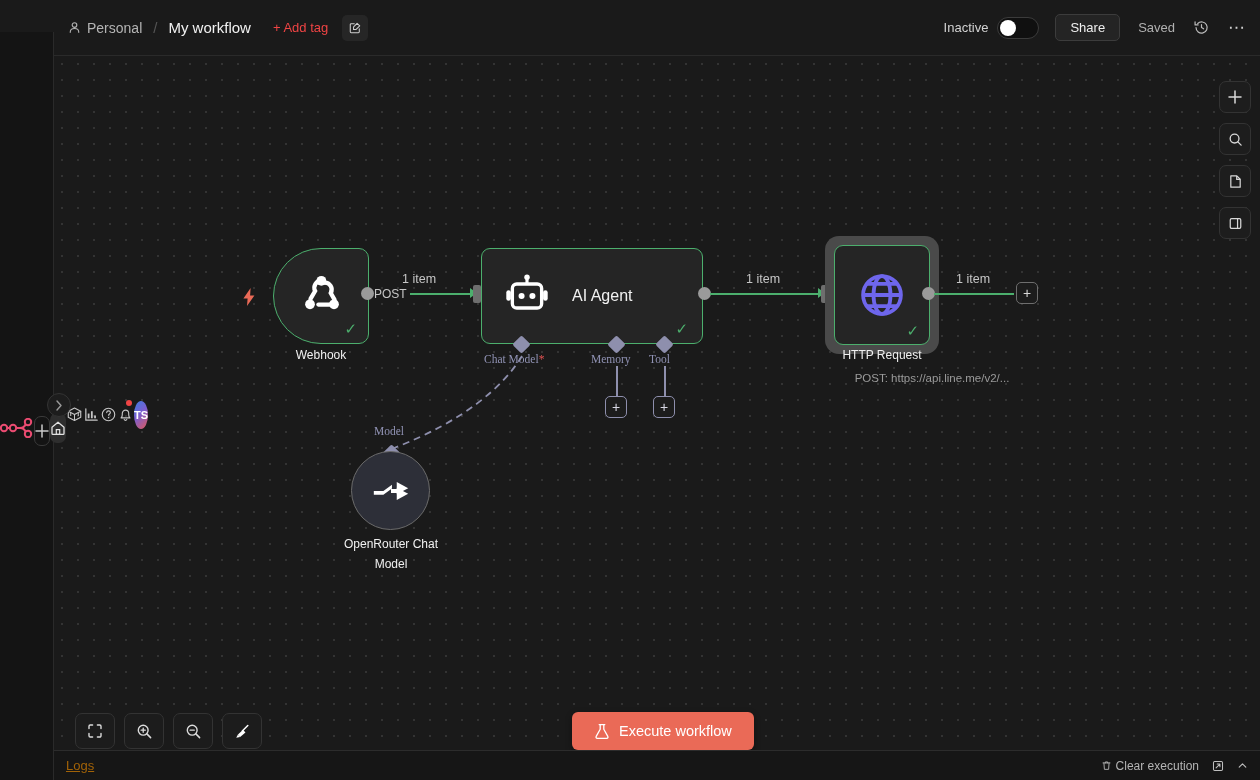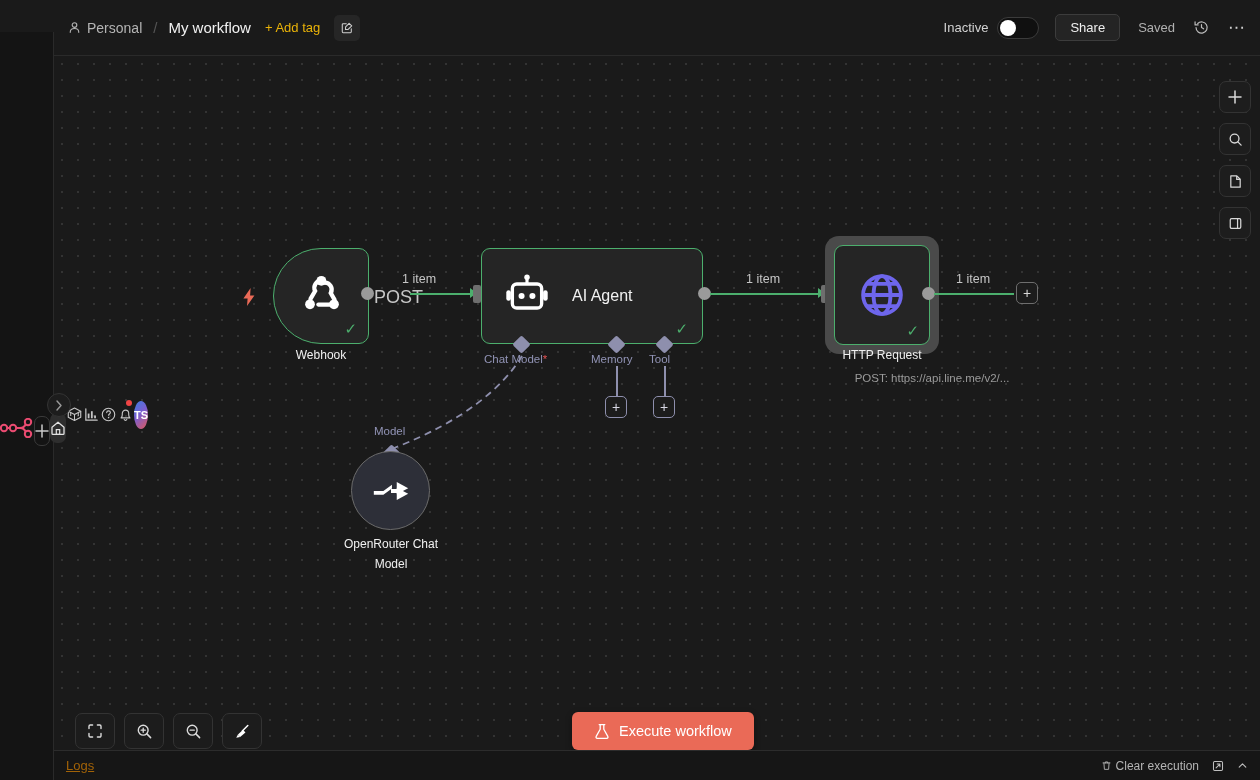--- a/index.html
+++ b/index.html
@@ -51,21 +51,21 @@
   
   .header {
     position:absolute; left:54px; top:0; right:0; height:56px;
     background:#1a1a1a; border-bottom:1px solid #2a2a2a;
     display:flex; align-items:center; padding:4px 14px; z-index:20;
   }
   .crumb { display:flex; align-items:center; font-size:14px; color:#b4b4b4; }
   .crumb .person-ico { margin-right:6px; display:flex; }
   .crumb-sep { margin:0 11px; color:#555; font-size:15px; }
   .wf-name { font-size:15px; color:#f2f2f2; }
-  .add-tag { margin-left:14px; font-size:13px; color:#eab308; cursor:pointer; }
+  .add-tag { margin-left:22px; font-size:13px; color:#ef4444; cursor:pointer; }
   .hdr-icon-btn {
     margin-left:14px; width:26px; height:26px; border-radius:5px;
     background:#262626; display:flex; align-items:center; justify-content:center;
     color:#cfcfcf; cursor:pointer;
   }
   .hdr-right { margin-left:auto; display:flex; align-items:center; }
   .status-label { font-size:13px; color:#d2d2d2; margin-right:9px; }
   .toggle {
     width:42px; height:22px; border-radius:11px; background:#101010;
     border:1px solid #3b3b3b; position:relative; cursor:pointer;
@@ -168,22 +168,22 @@
     position:absolute; width:13px; height:13px; background:#8e8fad;
     transform:rotate(45deg); border-radius:2px;
   }
   .conn-line { position:absolute; background:#4caf6d; height:1.6px; }
   .arrow-head {
     position:absolute; width:0; height:0;
     border-top:5px solid transparent; border-bottom:5px solid transparent;
     border-left:7px solid #4caf6d;
   }
   .item-label { position:absolute; font-size:12.5px; color:#c6c6c6; white-space:nowrap; }
-  .method-label { position:absolute; font-size:18px; color:#c6c6c6; white-space:nowrap; }
-  .sub-port-label { position:absolute; font-size:11.5px; color:#9193b5; white-space:nowrap; }
+  .method-label { position:absolute; font-size:12px; color:#c6c6c6; white-space:nowrap; }
+  .sub-port-label { position:absolute; font-size:11.5px; color:#9193b5; white-space:nowrap;font-family:Liberation Serif, serif; }
   .req-star { color:#e05252; }
   .stub-line { position:absolute; width:1.5px; background:#8e8fad; }
   .plus-box {
     position:absolute; width:22px; height:22px; border-radius:5px;
     border:1.5px solid #8e8fad; color:#d7d7e4; background:#1c1c1c;
     display:flex; align-items:center; justify-content:center;
     font-size:14px; cursor:pointer;
   }
   .plus-box.green { border-color:#6e6e6e; color:#d8d8d8; }
   .bolt { position:absolute; left:187px; top:231px; }

